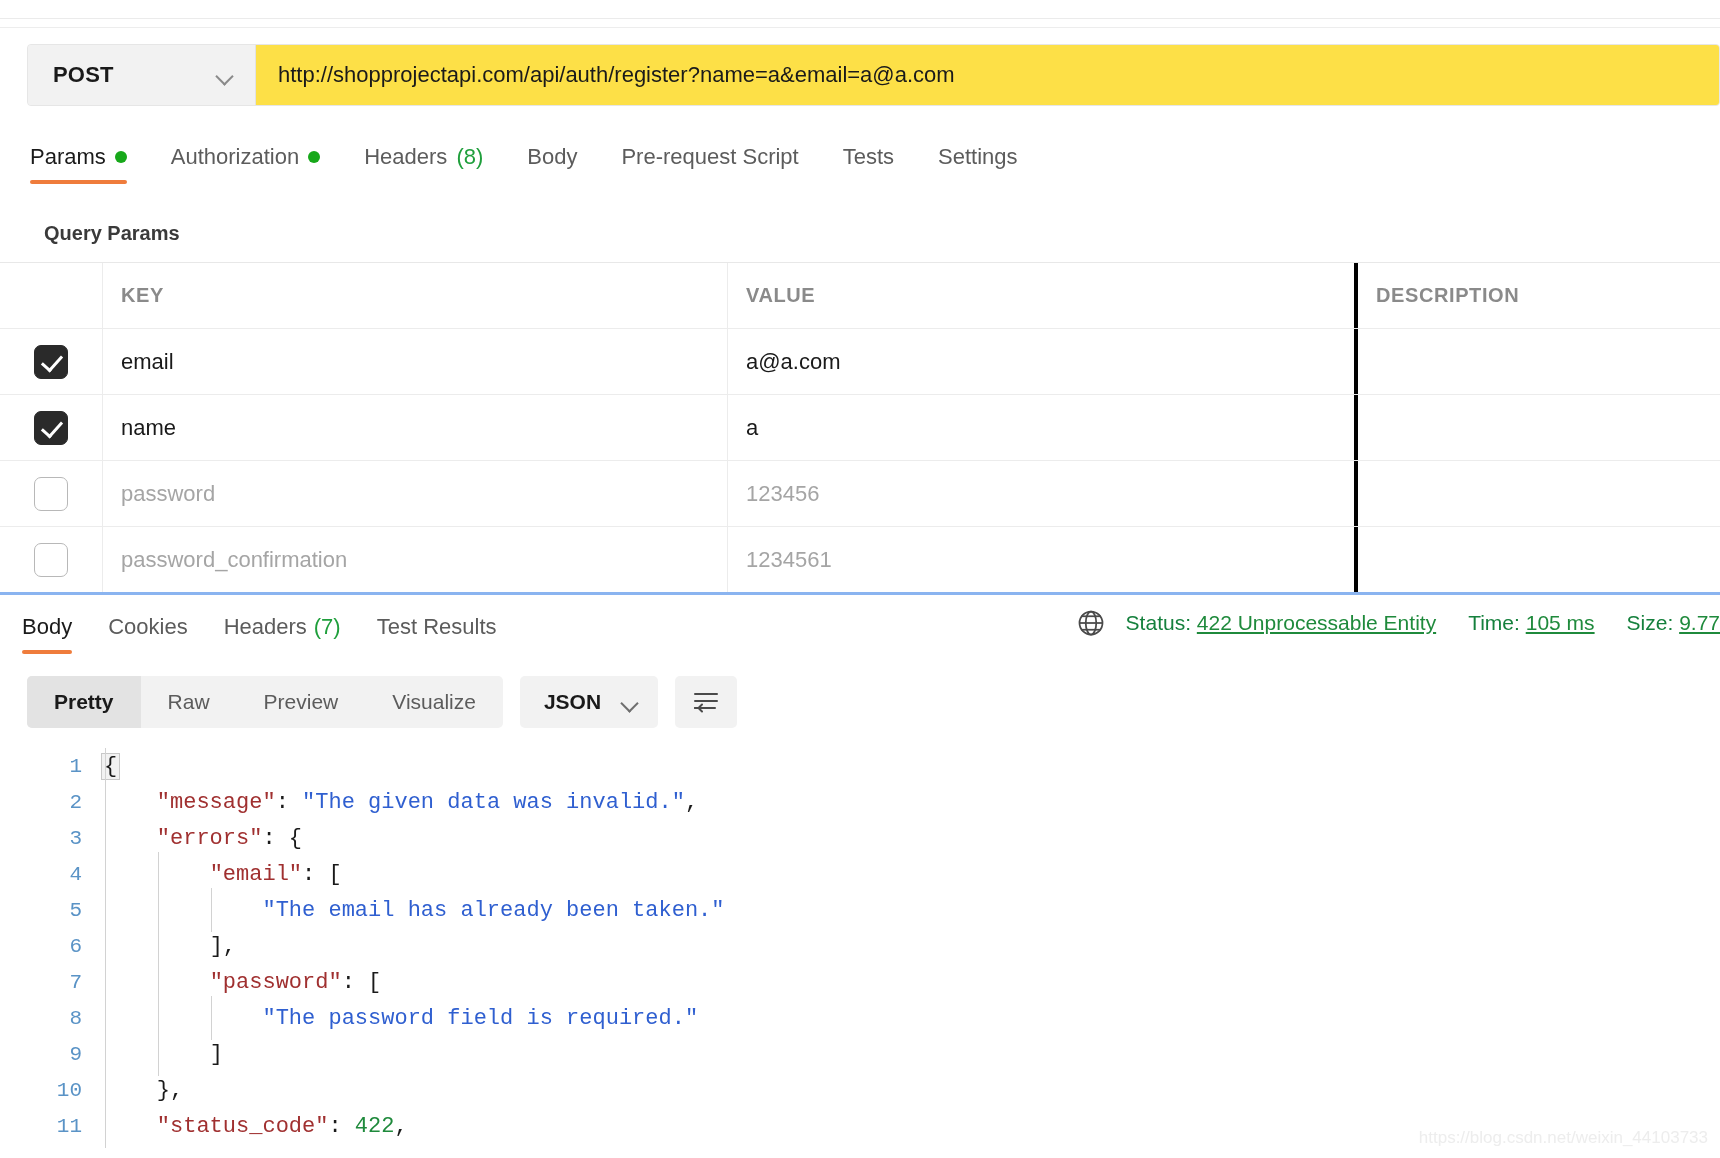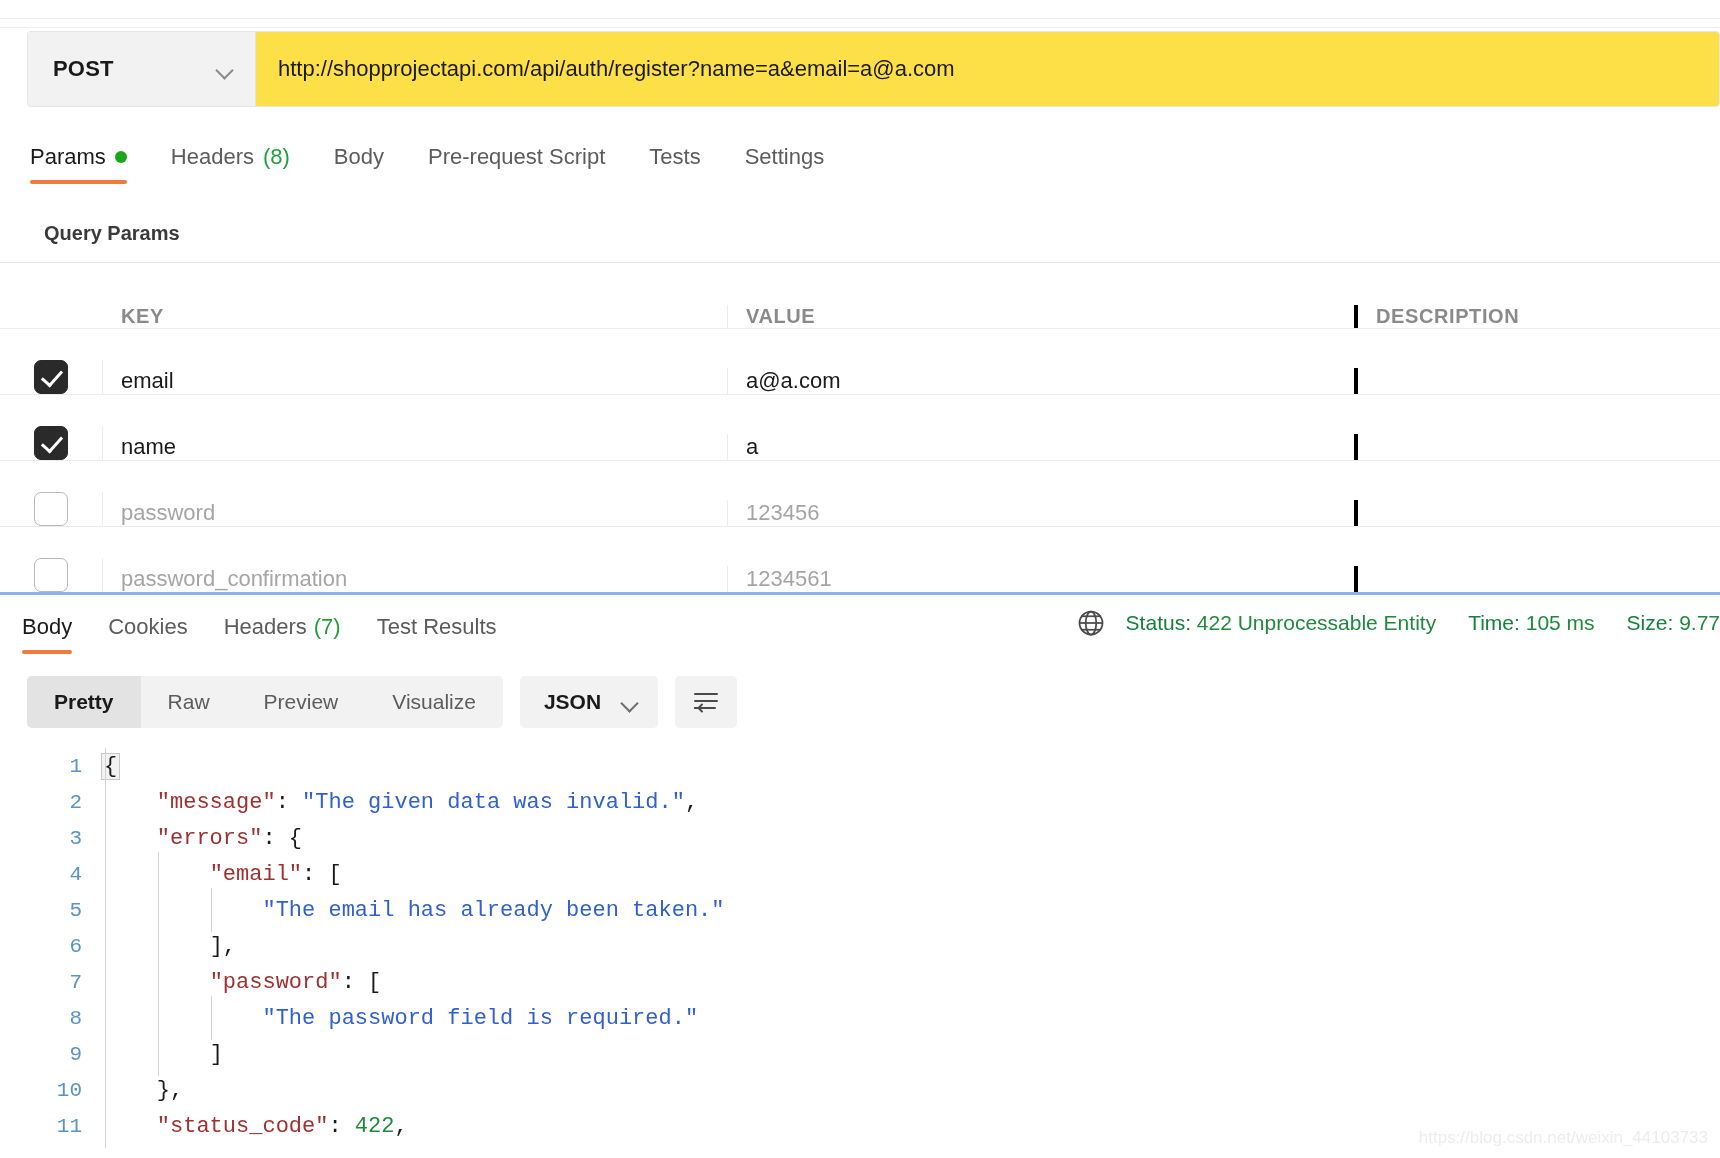--- a/index.html
+++ b/index.html
@@ -27,22 +27,22 @@
   .top-divider-2 {
     position: absolute;
     top: 27px; left: 0;
     width: 1720px; height: 1px;
     background: #ededed;
   }
 
   
   .urlbar {
     position: absolute;
-    top: 31px; left: 27px;
-    width: 1693px; height: 76px;
+    top: 44px; left: 27px;
+    width: 1693px; height: 62px;
     display: flex;
     background: #f2f2f2;
     border: 1px solid #e6e6e6;
     border-radius: 4px;
     overflow: hidden;
   }
   .method-select {
     width: 228px;
     height: 100%;
     display: flex;
@@ -137,21 +137,20 @@
   .tbl {
     position: absolute;
     top: 262px; left: 0;
     width: 1720px;
     border-top: 1px solid #e8e8e8;
   }
   .trow {
     display: flex;
     height: 66px;
     border-bottom: 1px solid #ececec;
-    align-items: flex-end;
   }
   .trow.head { height: 66px; }
   .c-chk {
     width: 103px;
     border-right: 1px solid #ececec;
     display: flex;
     align-items: center;
     justify-content: center;
   }
   .c-key {
@@ -255,21 +254,21 @@
     gap: 0px;
     font-size: 21px;
     white-space: nowrap;
   }
   .globe {
     width: 30px; height: 30px;
     margin-right: 20px;
     flex: 0 0 auto;
   }
   .s-lab { color: #15803d; }
-  .s-val { color: #1f8a3c; }
+  .s-val { color: #1f8a3c; text-decoration: underline; }
   .s-group { margin-right: 32px; }
   .s-group:last-child { margin-right: 0; }
 
   
   .body-toolbar {
     position: absolute;
     top: 676px; left: 27px;
     display: flex;
     gap: 17px;
   }
@@ -395,20 +394,24 @@
     <div class="method-select">
       <span class="method-label">POST</span>
       <span class="chev"></span>
     </div>
     <div class="url-input" title="http://shopprojectapi.com/api/auth/register?name=a&amp;email=a@a.com">http://shopprojectapi.com/api/auth/register?name=a&amp;email=a@a.com</div>
   </div>
 
   <div class="req-tabs">
     <div class="req-tab active">
       <span>Params</span>
+      <span class="dot"></span>
+    </div>
+    <div class="req-tab">
+      <span>Authorization</span>
       <span class="dot"></span>
     </div>
     <div class="req-tab">
       <span>Headers</span>
       <span class="count">(8)</span>
     </div>
     <div class="req-tab">
       <span>Body</span>
     </div>
     <div class="req-tab">

